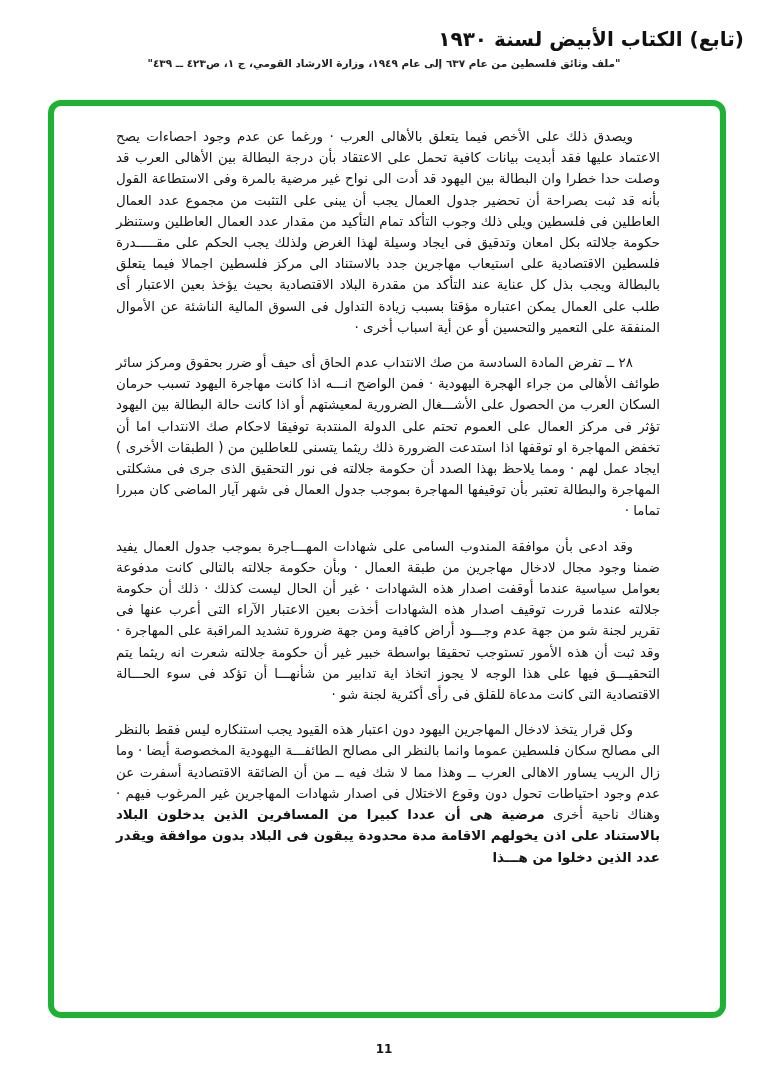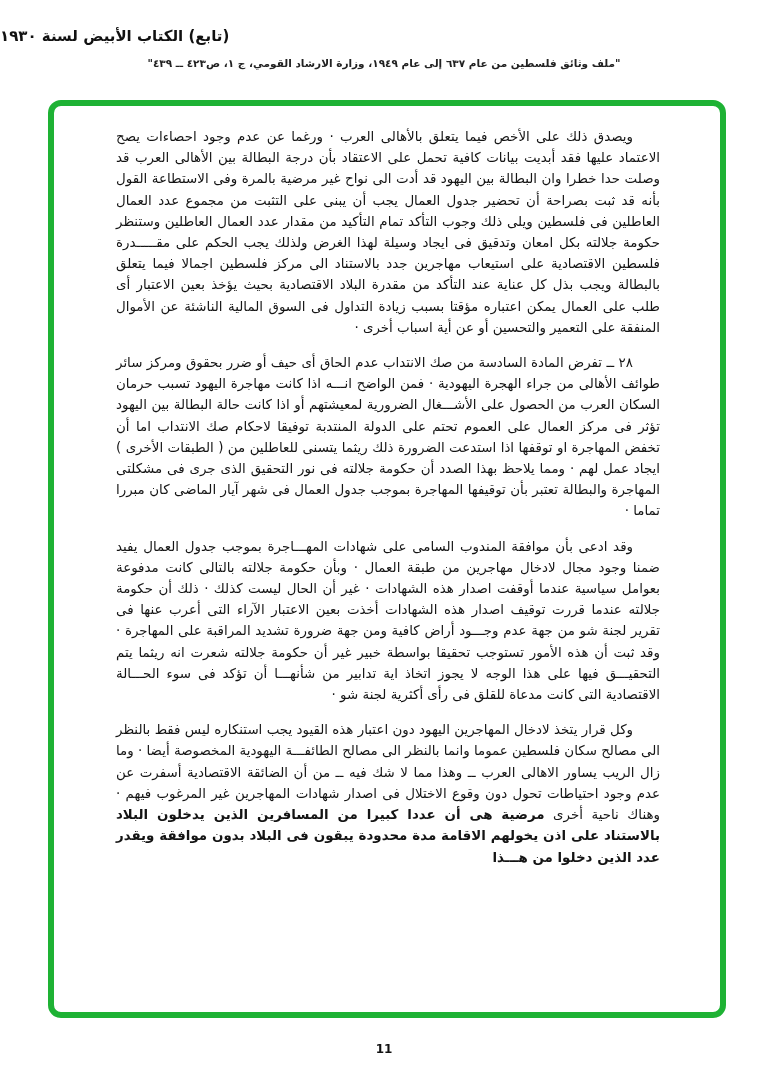--- a/index.html
+++ b/index.html
@@ -6,22 +6,22 @@
   .page{
     position:relative;
     width:768px;height:1085px;
     background:#ffffff;
     font-family:"DejaVu Sans",sans-serif;
     color:#1a1a1a;
     overflow:hidden;
   }
   .doc-title{
     position:absolute;top:27px;left:0;width:744px;
-    text-align:left;direction:rtl;
-    font-size:15px;font-weight:bold;color:#111;
+    text-align:right;direction:rtl;
+    font-size:20px;font-weight:bold;color:#111;
     letter-spacing:0;
   }
   .doc-subtitle{
     position:absolute;top:57px;left:0;width:768px;
     text-align:center;direction:rtl;
     font-size:10.5px;font-weight:bold;color:#222;
   }
   .frame{
     position:absolute;left:48px;top:100px;
     width:666px;height:906px;

